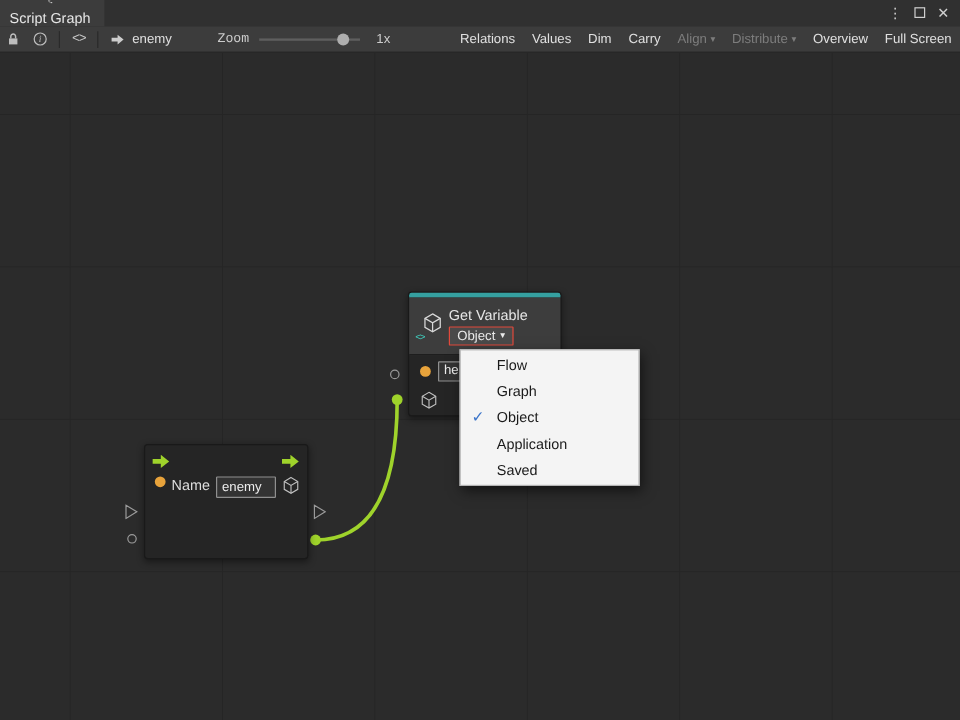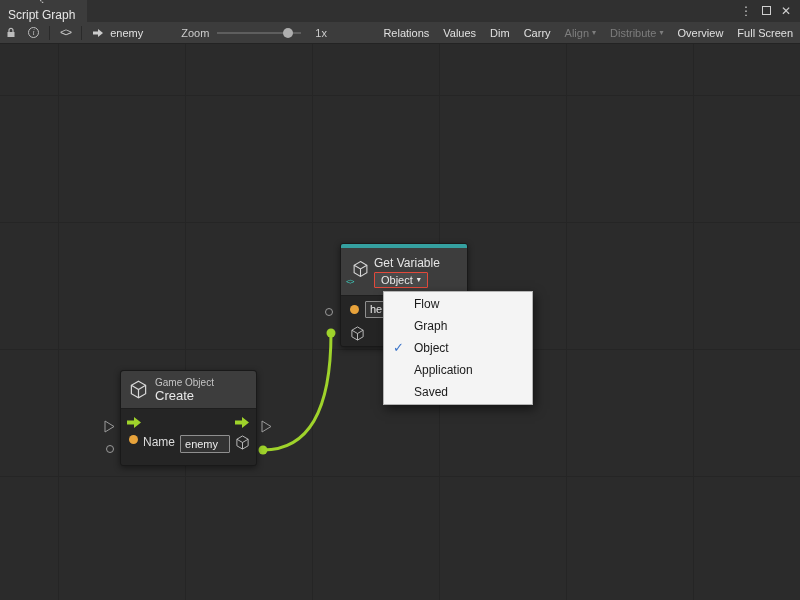--- a/index.html
+++ b/index.html
@@ -19,21 +19,21 @@
   .toolbar { position:absolute; left:0; top:22px; width:800px; height:22px;
              background:#3c3c3c; border-bottom:1px solid #232323;
              display:flex; align-items:center; font-size:11px; color:#dddddd; }
   .tb-icon { display:flex; align-items:center; justify-content:center; height:22px; padding:0 6px; }
   .tb-sep { width:1px; height:14px; background:#2a2a2a; margin:0 4px; }
   .code-glyph { font-family:"Liberation Mono", monospace; font-size:11px; color:#cccccc; letter-spacing:-1px; }
   .info-circ { width:11px; height:11px; border:1px solid #bdbdbd; border-radius:50%;
                font-size:8px; color:#bdbdbd; display:flex; align-items:center; justify-content:center;
                font-family:"Liberation Serif", serif; font-style:italic; }
   .graph-name { color:#e0e0e0; margin-right:28px; }
-  .zoom-label { color:#cccccc; margin:0 8px 0 10px; }
+  .zoom-label { color:#cccccc; margin:0 8px 0 10px;font-family:Liberation Mono, monospace; }
   .slider { position:relative; width:84px; height:12px; display:flex; align-items:center; }
   .slider-track { width:100%; height:2px; background:#5e5e5e; }
   .slider-handle { position:absolute; left:78%; top:1px; width:10px; height:10px;
                    border-radius:50%; background:#aeaeae; }
   .zoom-val { margin:0 14px; color:#cccccc; }
   .tb-right { margin-left:auto; display:flex; align-items:center; height:22px; }
   .tb-btn { padding:0 7px; height:22px; display:flex; align-items:center; gap:3px; color:#e0e0e0; cursor:default; }
   .tb-btn.disabled { color:#7d7d7d; }
   .caret { font-size:8px; }
 
@@ -204,30 +204,20 @@
           <path d="M8 1 L14 4.5 L14 11.5 L8 15 L2 11.5 L2 4.5 Z" fill="none" stroke="#c0c0c0"></path>
           <path d="M2 4.5 L8 8 L14 4.5 M8 8 L8 15" fill="none" stroke="#c0c0c0"></path>
         </svg>
       </div>
     </div>
   </div>
 
   <span class="port-circle" style="left:325px; top:264px;"></span>
 
   <div class="node node-create">
-    <div class="create-header">
-      <svg width="19" height="19" viewBox="0 0 16 16">
-        <path d="M8 1 L14 4.5 L14 11.5 L8 15 L2 11.5 L2 4.5 Z" fill="none" stroke="#d8d8d8"></path>
-        <path d="M2 4.5 L8 8 L14 4.5 M8 8 L8 15" fill="none" stroke="#d8d8d8"></path>
-      </svg>
-      <div>
-        <div class="create-cat">Game Object</div>
-        <div class="create-title">Create</div>
-      </div>
-    </div>
     <div class="flow-row">
       <svg width="15" height="11" viewBox="0 0 15 11">
         <path d="M0 3.5 h7 v-3.5 l7 5.5 -7 5.5 v-3.5 h-7 z" fill="#9fd32b"></path>
       </svg>
       <svg width="15" height="11" viewBox="0 0 15 11">
         <path d="M0 3.5 h7 v-3.5 l7 5.5 -7 5.5 v-3.5 h-7 z" fill="#9fd32b"></path>
       </svg>
     </div>
     <div class="name-row">
       <span class="dot orange"></span>

